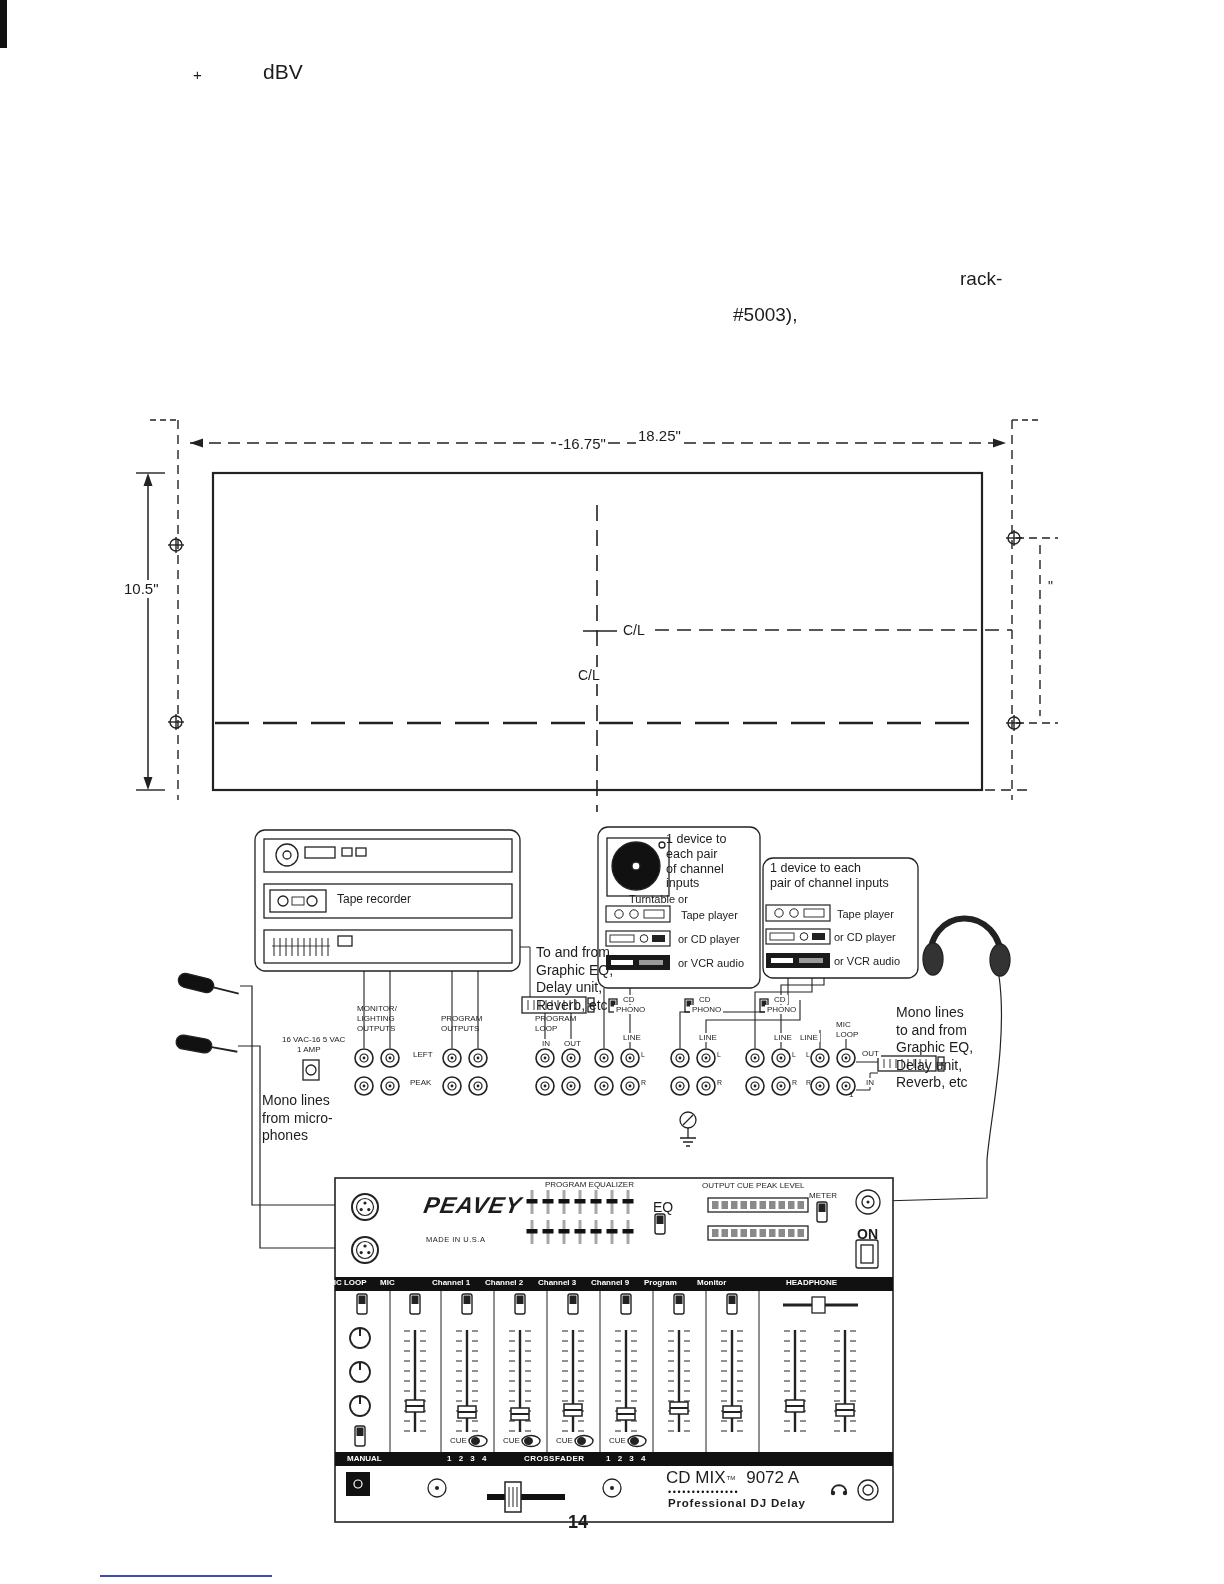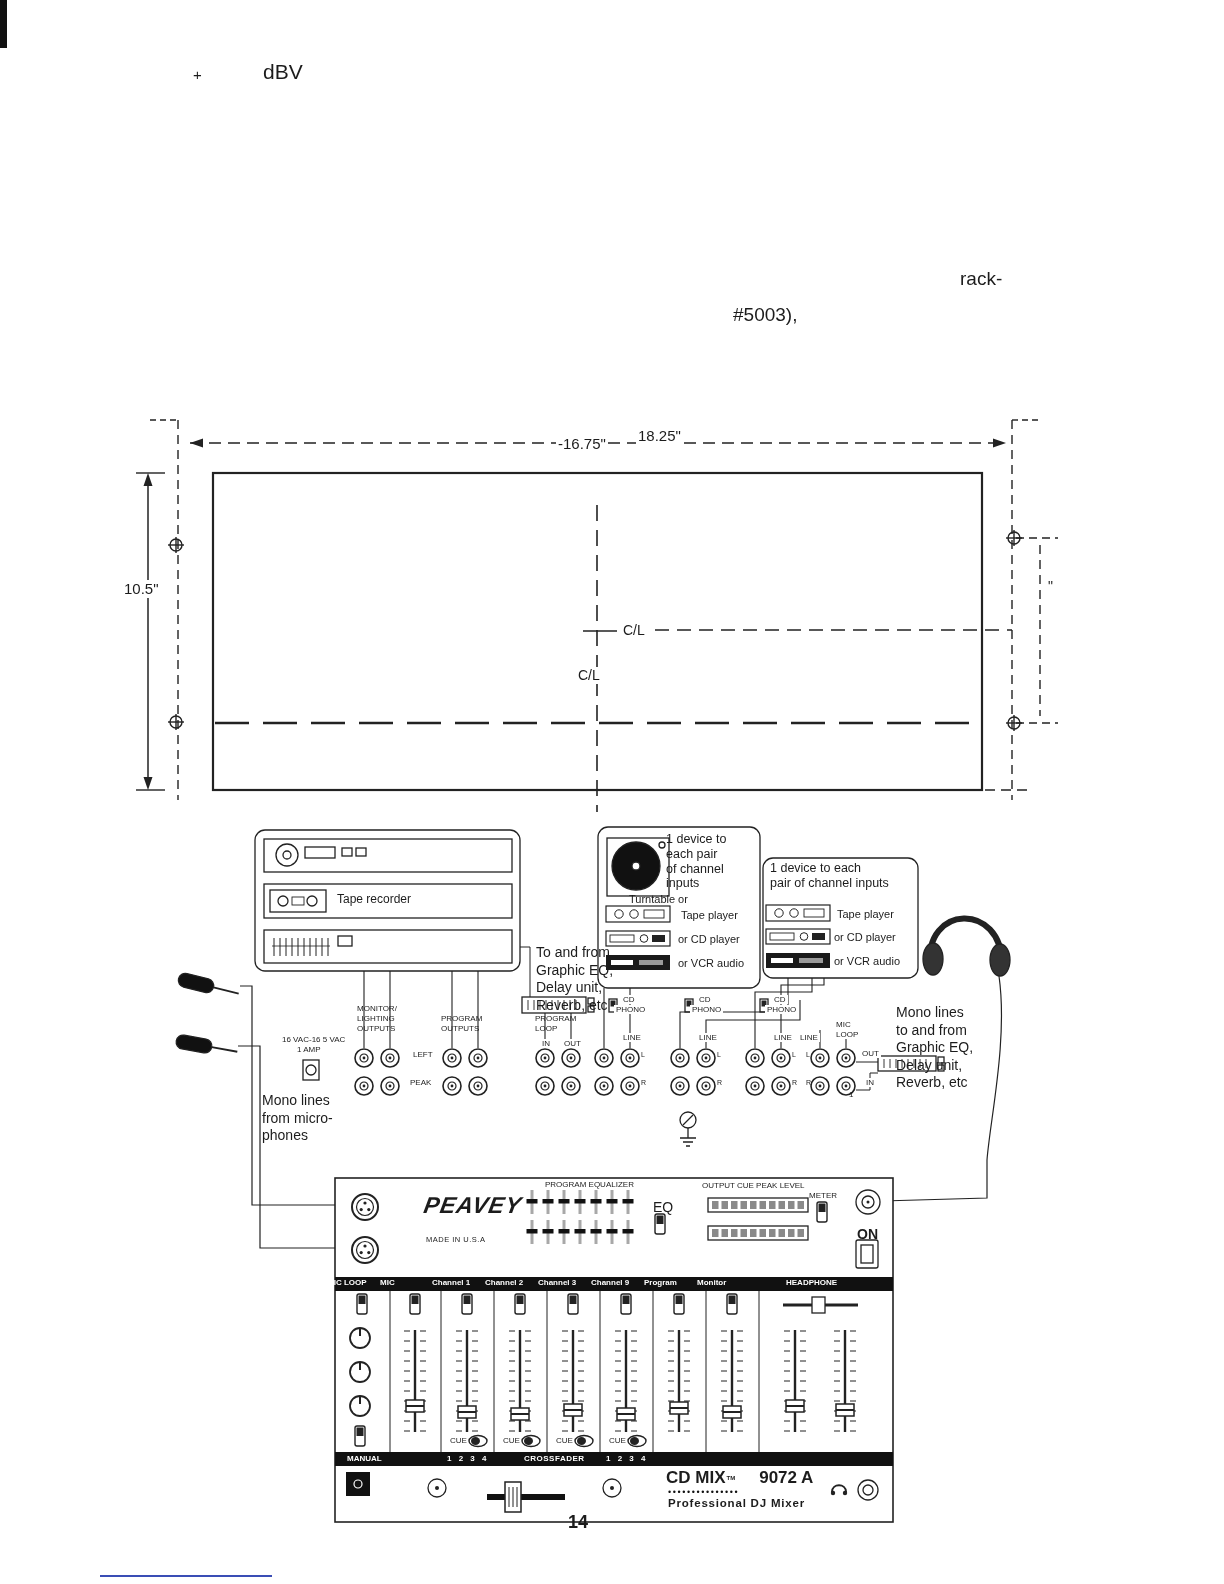--- a/index.html
+++ b/index.html
@@ -8,24 +8,24 @@
   svg.art{position:absolute;left:0;top:0}
   .t{position:absolute;white-space:pre-line;line-height:1.18;color:#1c1c1c}
   .c{text-align:left}
   .w{color:#fff;font-weight:bold}
   .bgw{background:#fff;padding:0 2px}
   .b{font-weight:bold}
   .fs7{font-size:7px}.fs8{font-size:8px}.fs9{font-size:14px}.fs11{font-size:11px}
   .fs12{font-size:12px}.fs125{font-size:12.5px}.fs14{font-size:14px}.fs15{font-size:15px}
   .fs18{font-size:18px}.fs19{font-size:19px}.fs21{font-size:21px}
   .logo{font-size:23px;font-style:italic;font-weight:bold;transform:skewX(-10deg);letter-spacing:1px}
-  .model{display:flex;align-items:center;font-weight:bold}
+  .model{display:flex;align-items:center;font-weight:normal}
   .model .big{font-size:17px}
   .model .tm{font-size:6px;margin:1px 2px 0 1px}
-  .model .num{font-size:17px;margin-left:22px}
+  .model .num{font-size:17px;margin-left:9px}
   .dots{font-size:9px;letter-spacing:1.6px;color:#111}
   .subtitle{font-size:11.5px;font-weight:bold;letter-spacing:.8px}
 </style>
 </head>
 <body>
 
 <div class="page">
 
 <svg class="art" width="1224" height="1584" viewBox="0 0 1224 1584">
   <defs>
@@ -491,17 +491,17 @@
 
 <div class="t fs8 w" style="left:347px;top:1454px">MANUAL</div>
 <div class="t fs8 w" style="left:447px;top:1454px;letter-spacing:2.5px">1 2 3 4</div>
 <div class="t fs8 w" style="left:524px;top:1454px;letter-spacing:.5px">CROSSFADER</div>
 <div class="t fs8 w" style="left:606px;top:1454px;letter-spacing:2.5px">1 2 3 4</div>
 
 <div class="t model" style="left:666px;top:1468px">
   <span class="big">CD MIX</span><span class="tm">TM</span><span class="num">9072 A</span>
 </div>
 <div class="t dots" style="left:668px;top:1487px">•••••••••••••••</div>
-<div class="t subtitle" style="left:668px;top:1497px">Professional DJ Mixer</div>
+<div class="t subtitle" style="left:668px;top:1497px">Professional DJ Delay</div>
 
 <div class="t fs18 b" style="left:568px;top:1512px">14</div>
 
 </div>
 
 </body></html>

